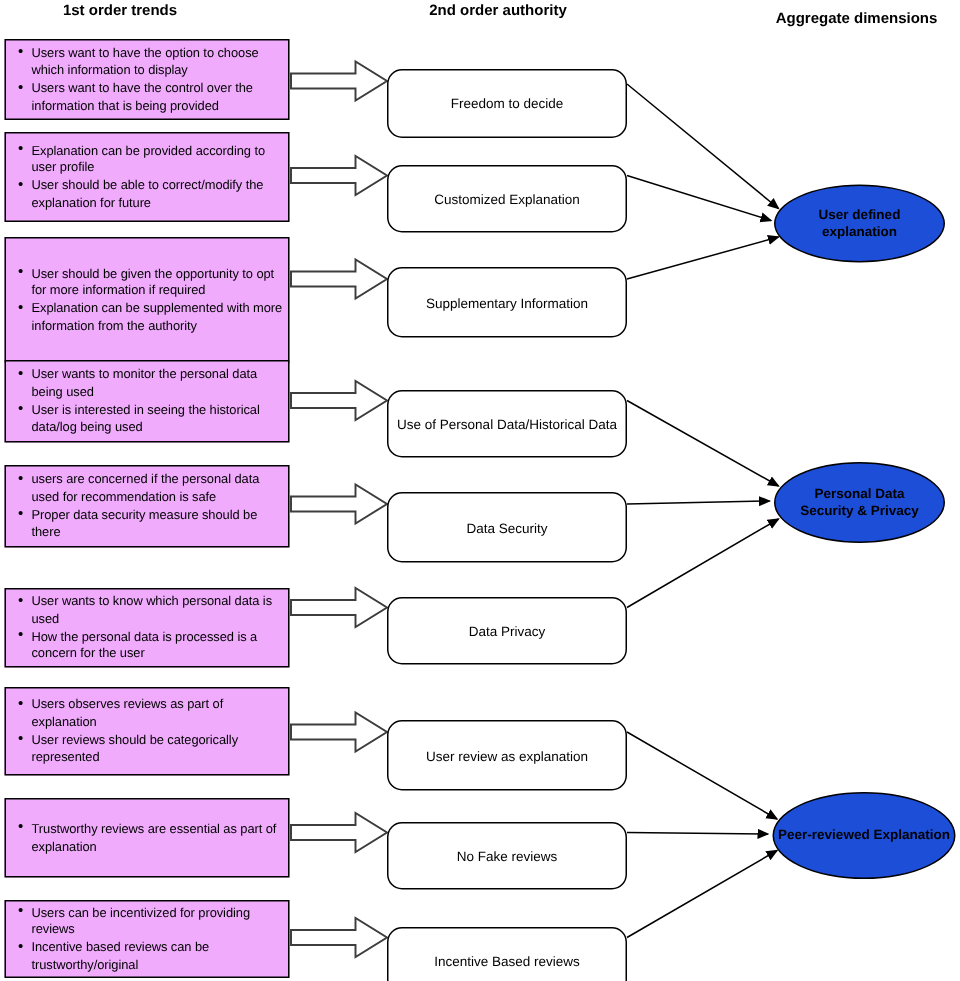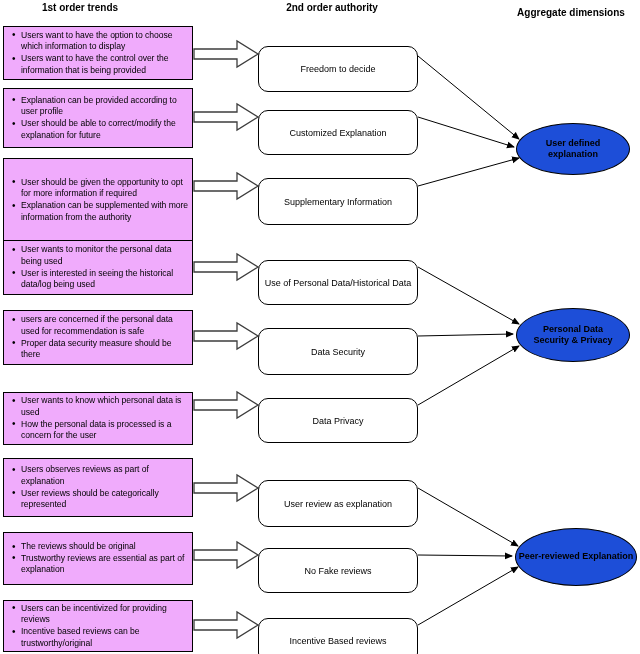--- a/index.html
+++ b/index.html
@@ -114,21 +114,20 @@
       </ul>
   </div>
   <div class="tbox" style="top:458px; height:59px;">
     <ul>
         <li>Users observes reviews as part of explanation</li>
         <li>User reviews should be categorically represented</li>
       </ul>
   </div>
   <div class="tbox" style="top:532px; height:53px;">
     <ul>
-        <li>The reviews should be original</li>
         <li>Trustworthy reviews are essential as part of explanation</li>
       </ul>
   </div>
   <div class="tbox" style="top:600px; height:52px;">
     <ul>
         <li>Users can be incentivized for providing reviews</li>
         <li>Incentive based reviews can be trustworthy/original</li>
       </ul>
   </div>
 

